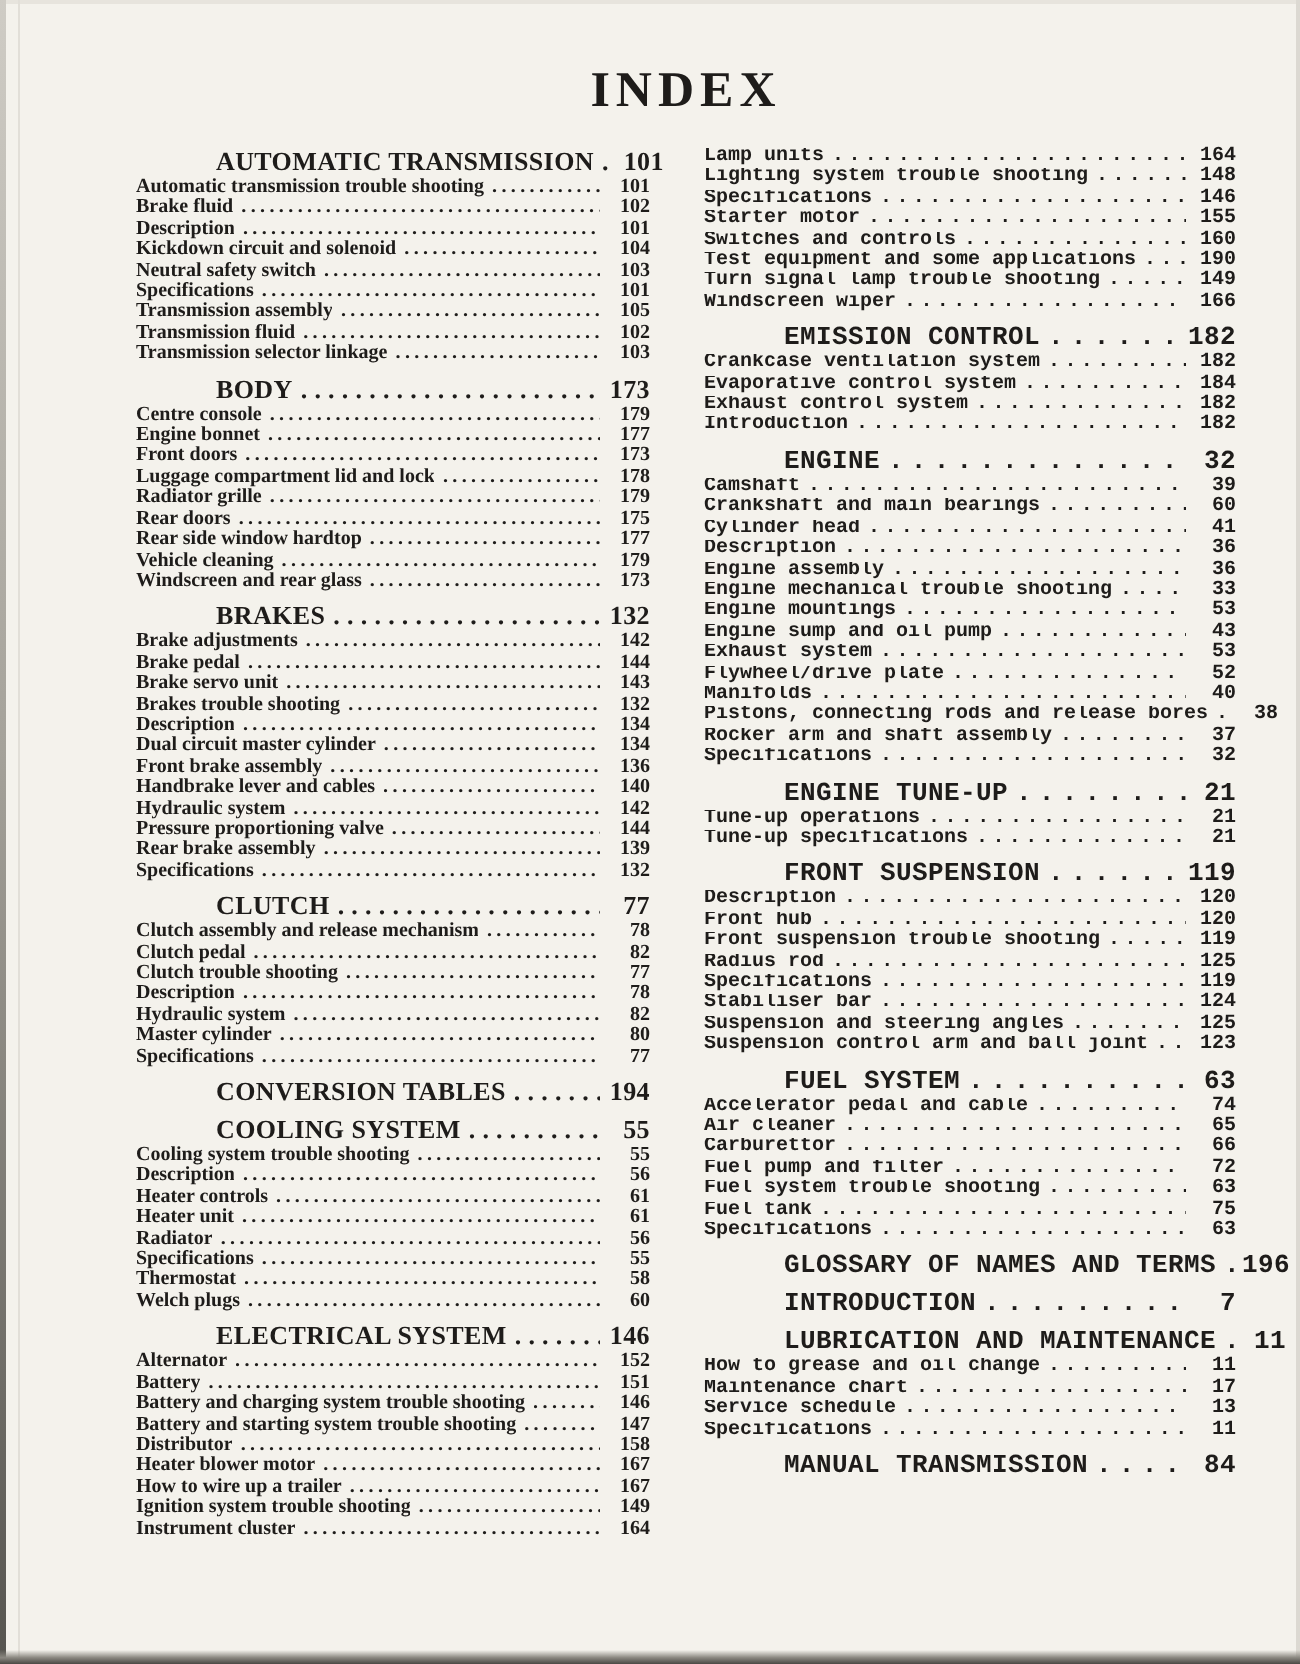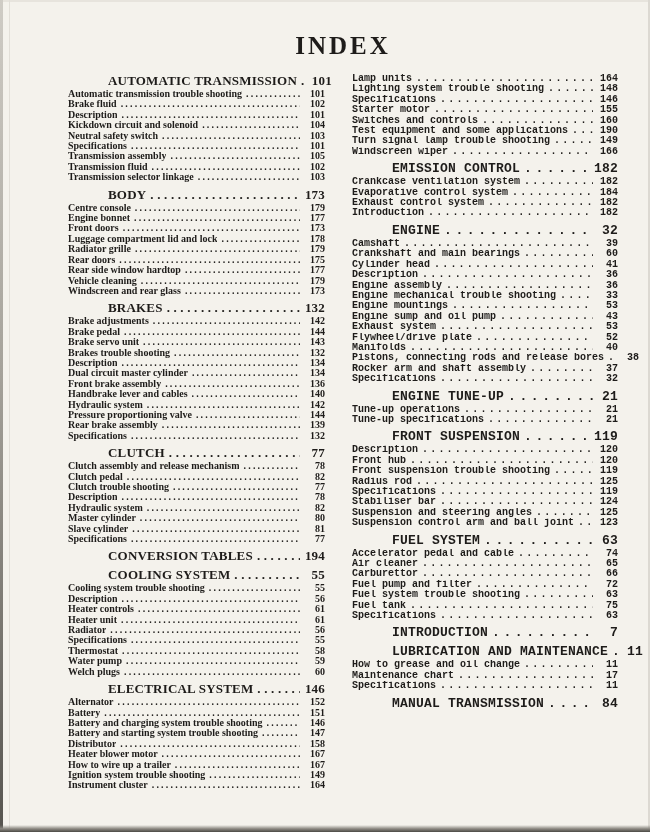--- a/index.html
+++ b/index.html
@@ -307,25 +307,20 @@
             <span class="lbl">Hydraulic system</span>
             <span class="dots"></span>
             <span class="pg">82</span>
           </div>
           <div class="index-entry">
             <span class="lbl">Master cylinder</span>
             <span class="dots"></span>
             <span class="pg">80</span>
           </div>
           <div class="index-entry">
-            <span class="lbl">Slave cylinder</span>
-            <span class="dots"></span>
-            <span class="pg">81</span>
-          </div>
-          <div class="index-entry">
             <span class="lbl">Specifications</span>
             <span class="dots"></span>
             <span class="pg">77</span>
           </div>
         </div>
         <div class="section">
           <div class="section-header">
             <span class="lbl">CONVERSION TABLES</span>
             <span class="dots"></span>
             <span class="pg">194</span>
@@ -364,25 +359,20 @@
           </div>
           <div class="index-entry">
             <span class="lbl">Specifications</span>
             <span class="dots"></span>
             <span class="pg">55</span>
           </div>
           <div class="index-entry">
             <span class="lbl">Thermostat</span>
             <span class="dots"></span>
             <span class="pg">58</span>
-          </div>
-          <div class="index-entry">
-            <span class="lbl">Water pump</span>
-            <span class="dots"></span>
-            <span class="pg">59</span>
           </div>
           <div class="index-entry">
             <span class="lbl">Welch plugs</span>
             <span class="dots"></span>
             <span class="pg">60</span>
           </div>
         </div>
         <div class="section">
           <div class="section-header">
             <span class="lbl">ELECTRICAL SYSTEM</span>
@@ -684,40 +674,52 @@
             <span class="pg">75</span>
           </div>
           <div class="index-entry">
             <span class="lbl">Specifications</span>
             <span class="dots"></span>
             <span class="pg">63</span>
           </div>
         </div>
         <div class="section">
           <div class="section-header">
+            <span class="lbl">GLOSSARY OF NAMES AND TERMS</span>
+            <span class="dots"></span>
+            <span class="pg">196</span>
+          </div>
+        </div>
+        <div class="section">
+          <div class="section-header">
             <span class="lbl">INTRODUCTION</span>
             <span class="dots"></span>
             <span class="pg">7</span>
           </div>
         </div>
         <div class="section">
           <div class="section-header">
             <span class="lbl">LUBRICATION AND MAINTENANCE</span>
             <span class="dots"></span>
             <span class="pg">11</span>
           </div>
           <div class="index-entry">
             <span class="lbl">How to grease and oil change</span>
             <span class="dots"></span>
             <span class="pg">11</span>
           </div>
           <div class="index-entry">
             <span class="lbl">Maintenance chart</span>
             <span class="dots"></span>
             <span class="pg">17</span>
+          </div>
+          <div class="index-entry">
+            <span class="lbl">Service schedule</span>
+            <span class="dots"></span>
+            <span class="pg">13</span>
           </div>
           <div class="index-entry">
             <span class="lbl">Specifications</span>
             <span class="dots"></span>
             <span class="pg">11</span>
           </div>
         </div>
         <div class="section">
           <div class="section-header">
             <span class="lbl">MANUAL TRANSMISSION</span>

